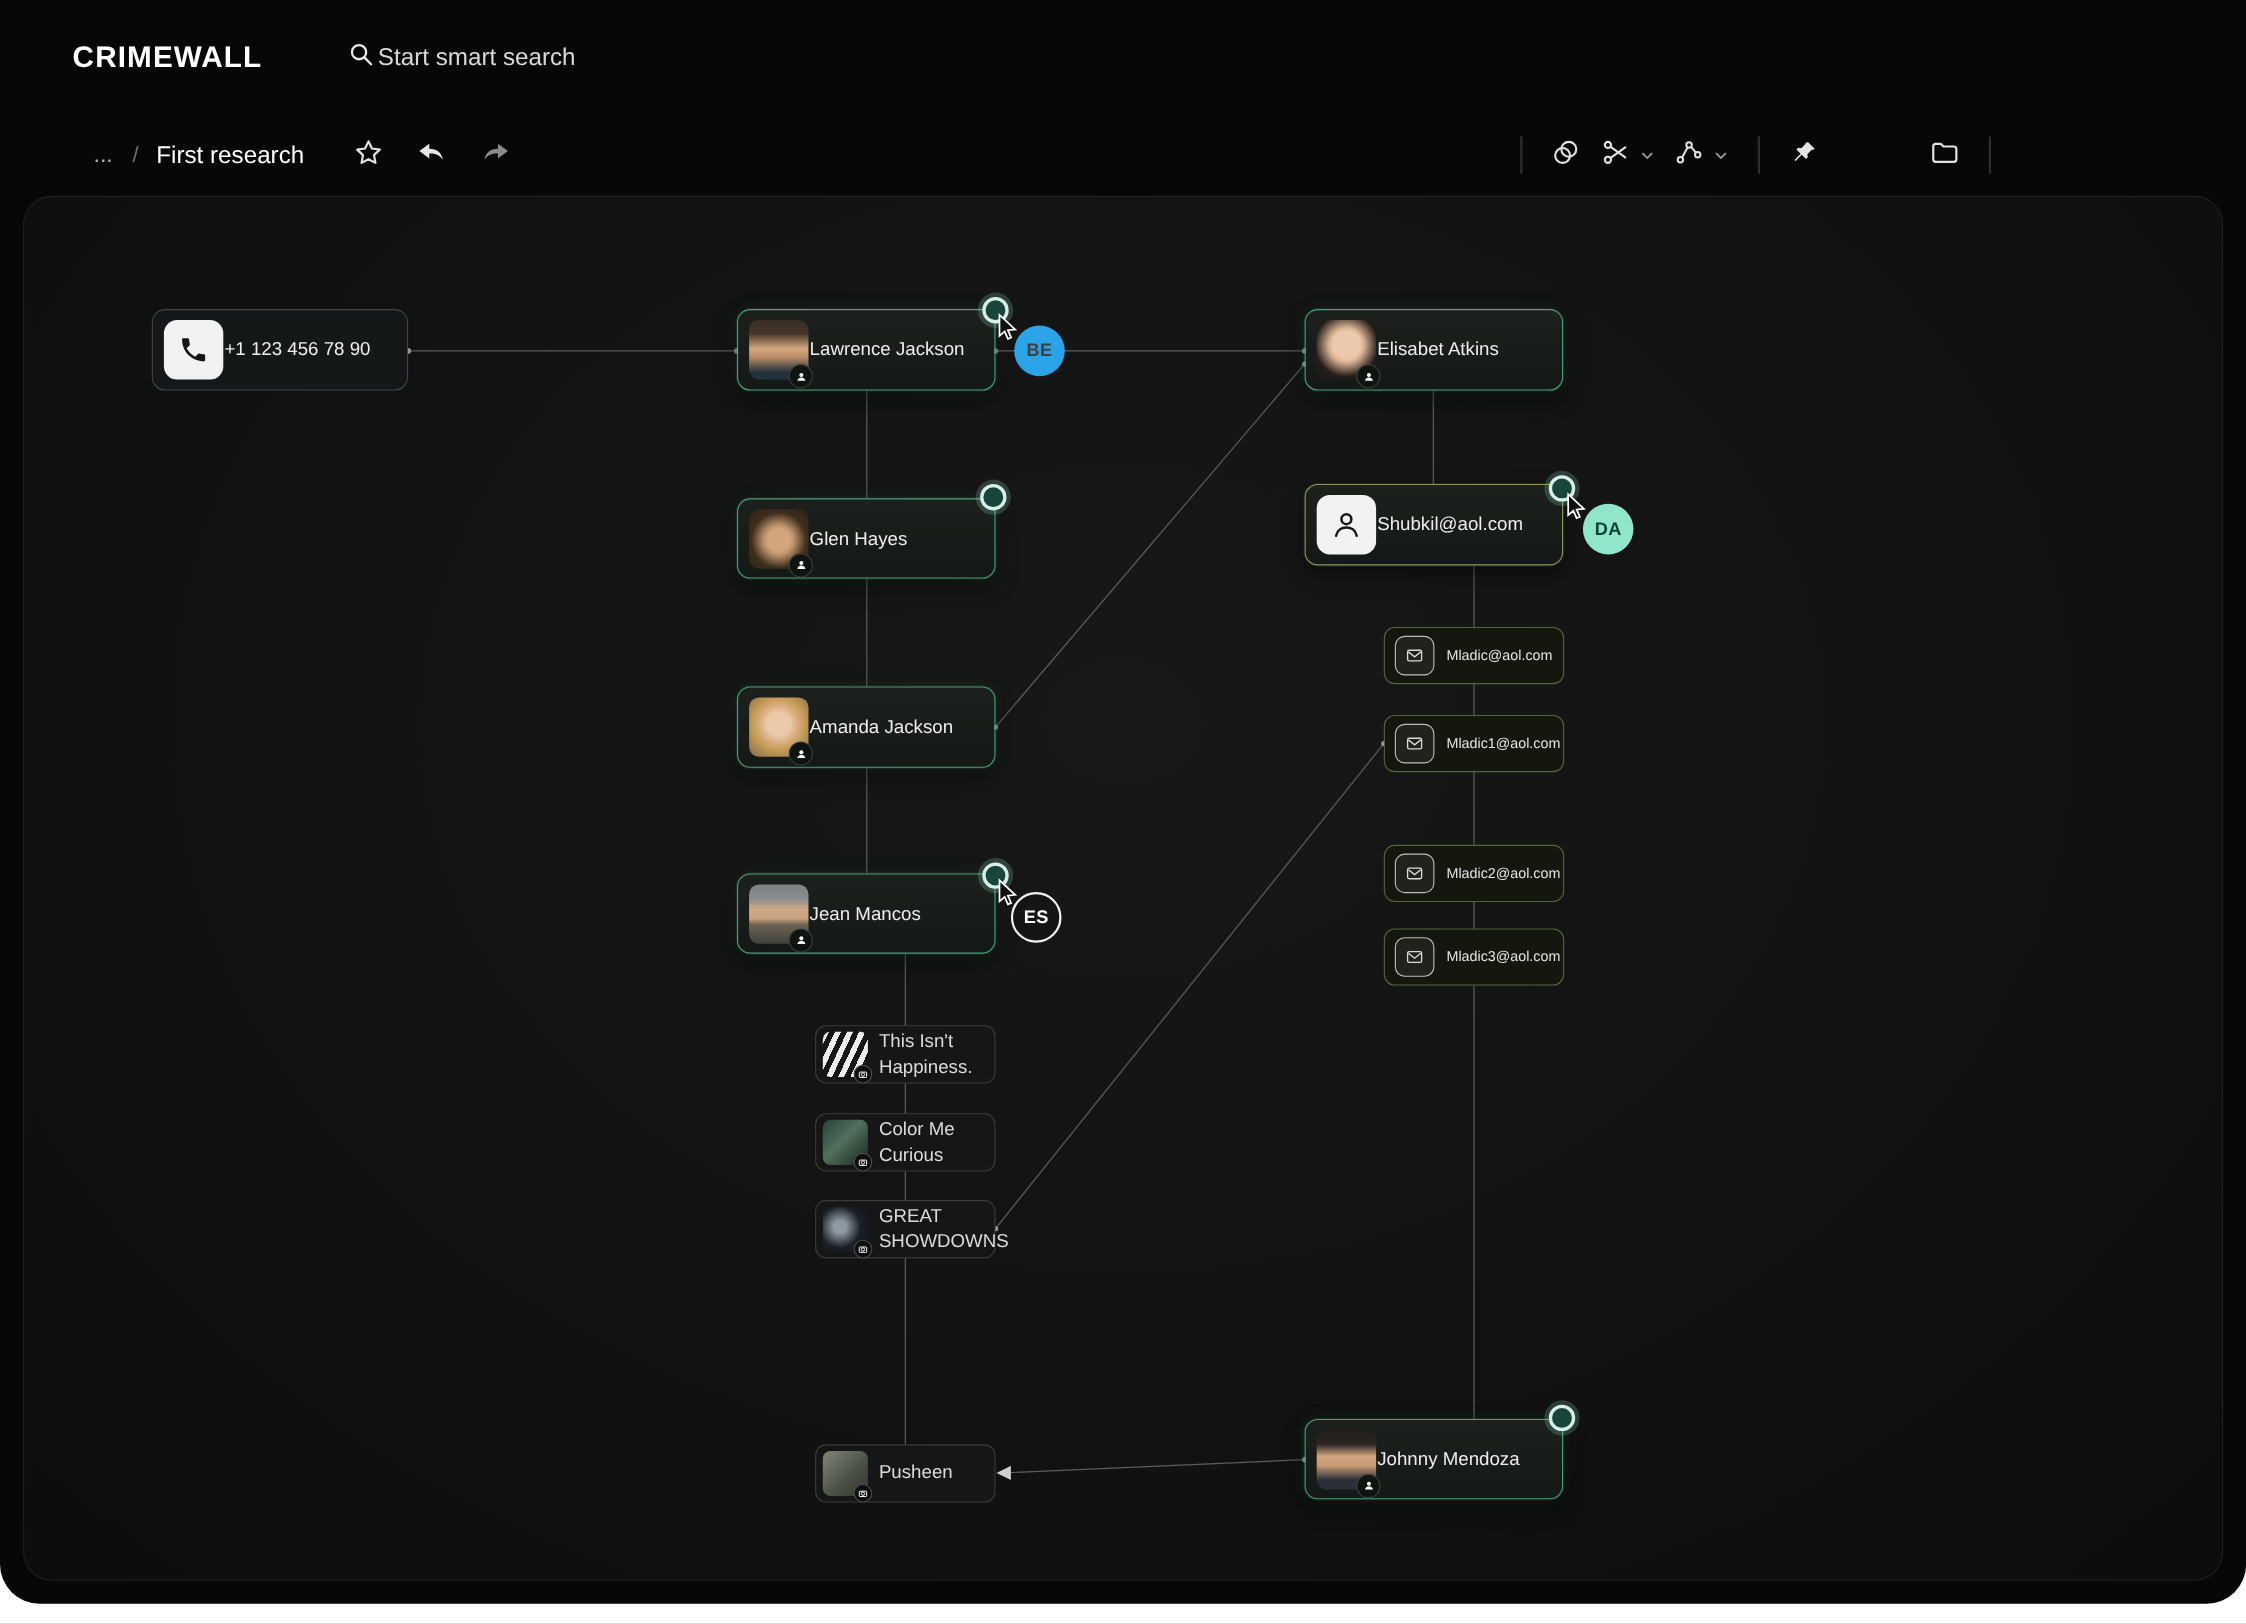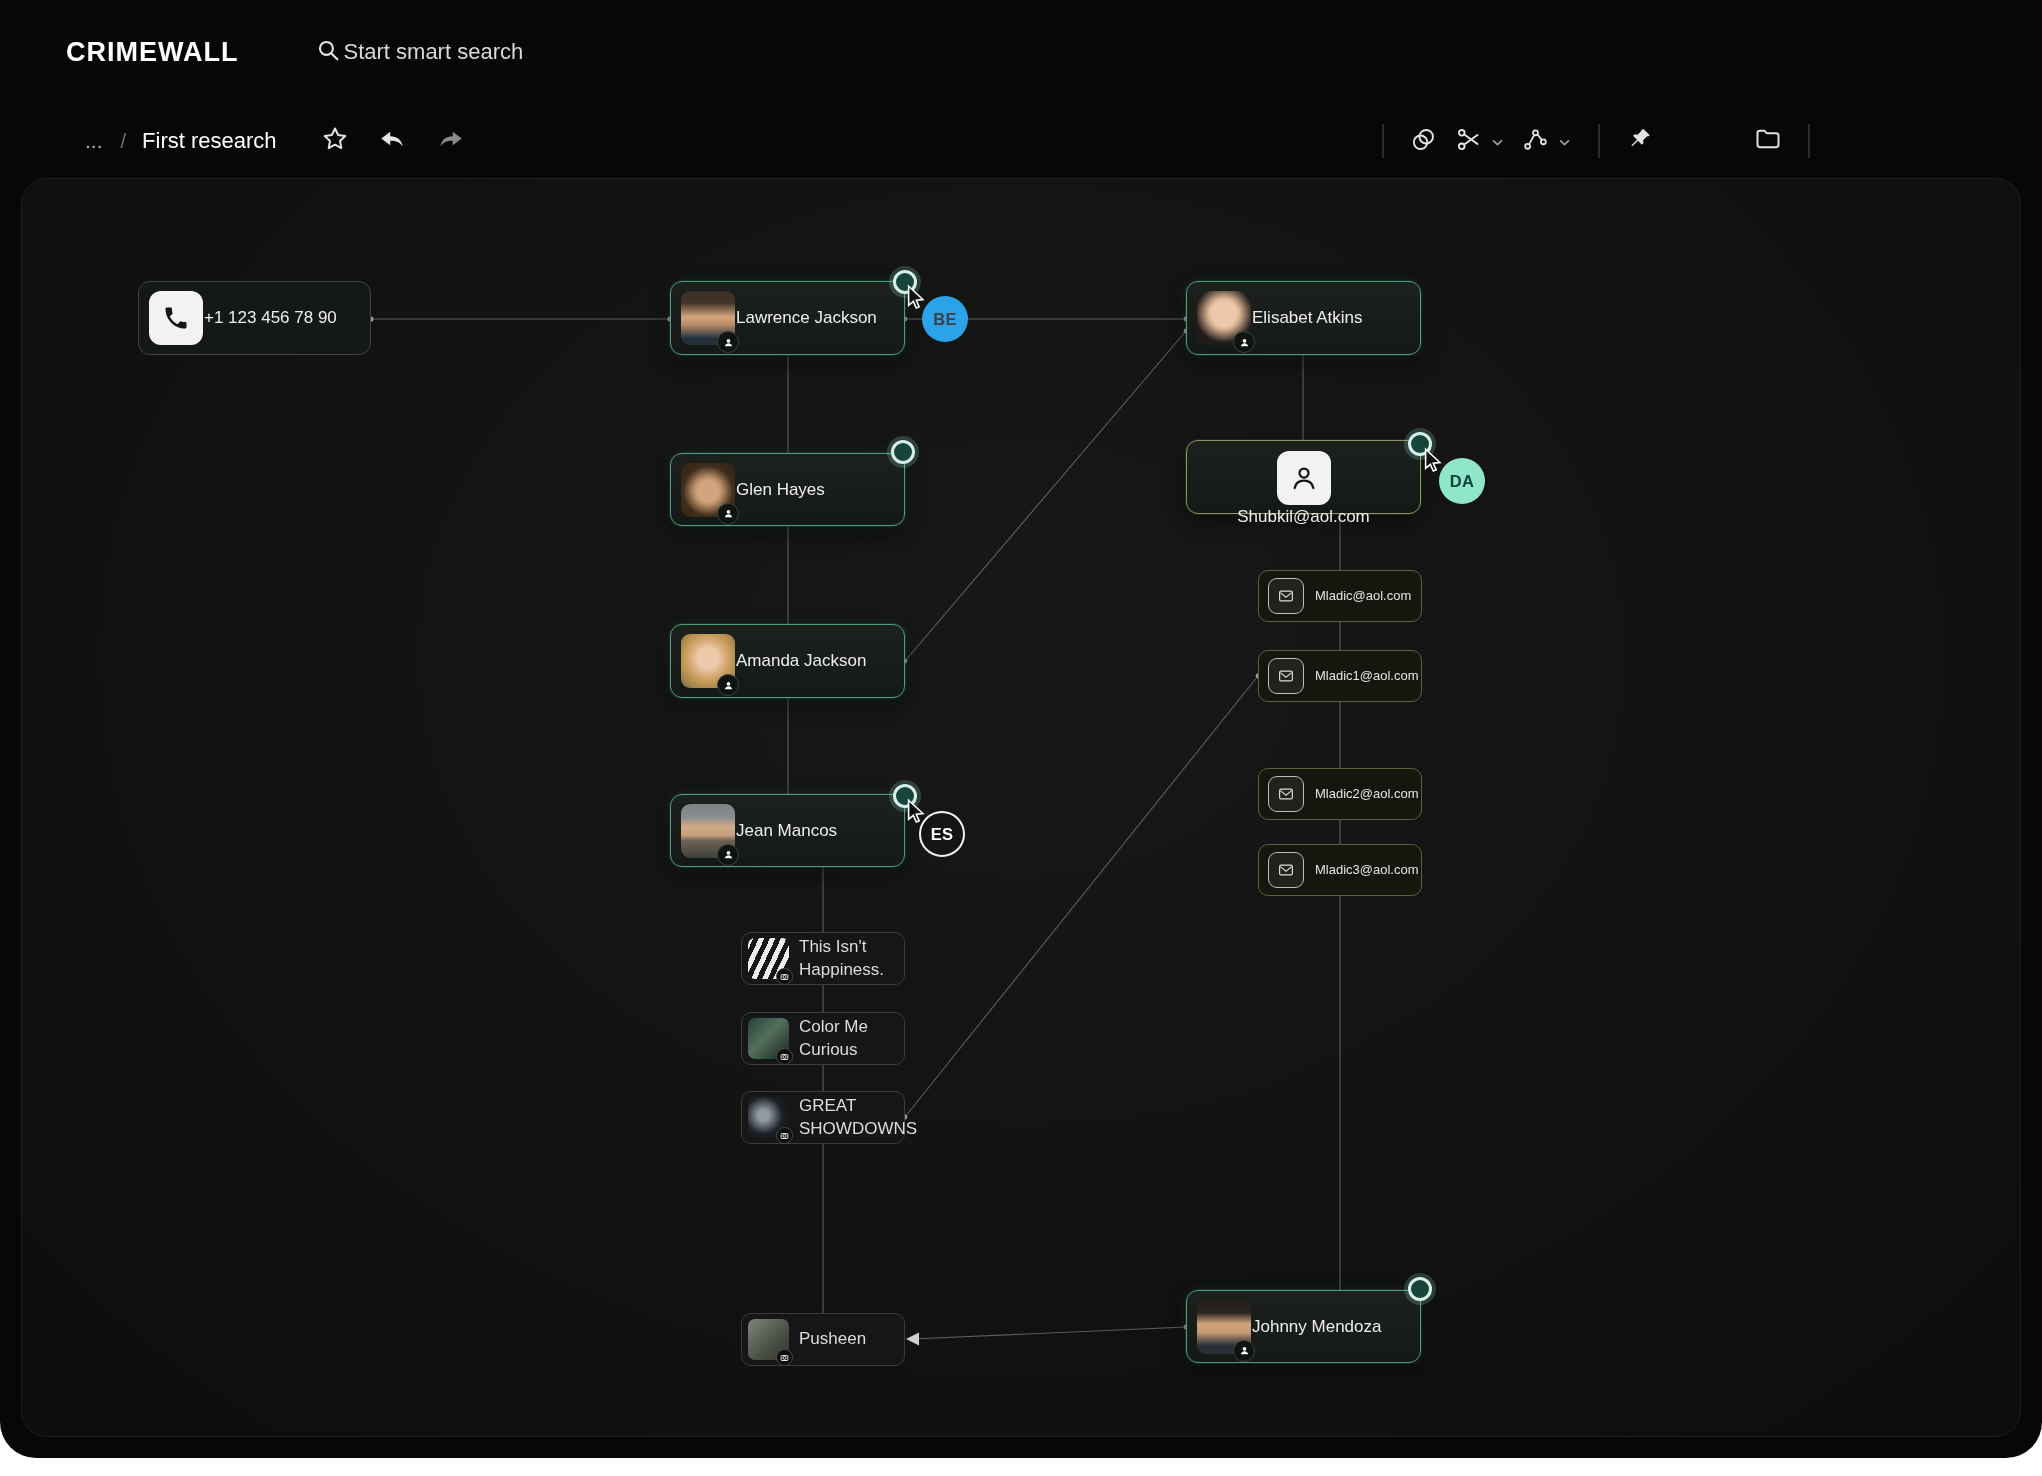--- a/index.html
+++ b/index.html
@@ -30,21 +30,21 @@
     background:radial-gradient(ellipse at 50% 38%, #181818 0%, #121212 55%, #0d0d0d 100%);
     border:1px solid #1f1f1f;border-radius:26px;overflow:hidden;}
   .edges{position:absolute;inset:0;}
 
   
   .node{position:absolute;display:flex;align-items:center;gap:1px;padding:10px;box-sizing:border-box;
     border-radius:12px;cursor:pointer;z-index:2;}
   .node-label{color:#ededed;font-size:17px;line-height:1.25;}
   .node.person,.node.account{background:linear-gradient(180deg,#1c211e,#141816);border:1.5px solid #4e9e7b;
     box-shadow:0 0 0 1px rgba(78,158,123,.14), 0 0 16px rgba(60,180,130,.10), 0 8px 20px rgba(0,0,0,.45);}
-  .node.account{border-color:#8a9660;box-shadow:0 0 0 1px rgba(138,150,96,.14), 0 8px 20px rgba(0,0,0,.45);flex-direction:column;}
+  .node.account{border-color:#8a9660;box-shadow:0 0 0 1px rgba(138,150,96,.14), 0 8px 20px rgba(0,0,0,.45);}
   .node.phone{background:#151819;border:1.5px solid #3c4742;}
   .node.email{background:#15170f;border:1.3px solid #56633f;border-radius:10px;padding:9px;gap:11px;}
   .node.email .node-label{font-size:13px;color:#e4e4e4;}
   .node.image{background:#161616;border:1.3px solid #3b3b39;border-radius:10px;padding:6px 10px 6px 6px;gap:10px;}
   .node.image .node-label{font-size:17px;color:#dcdcdc;line-height:1.3;}
 
   .icon-box{width:54px;height:54px;border-radius:12px;background:#f2f2f2;display:flex;align-items:center;
     justify-content:center;flex:0 0 auto;}
   .mail-box{width:34px;height:34px;border-radius:9px;border:1.5px solid #bdbdbd;background:rgba(255,255,255,.05);
     display:flex;align-items:center;justify-content:center;flex:0 0 auto;}

